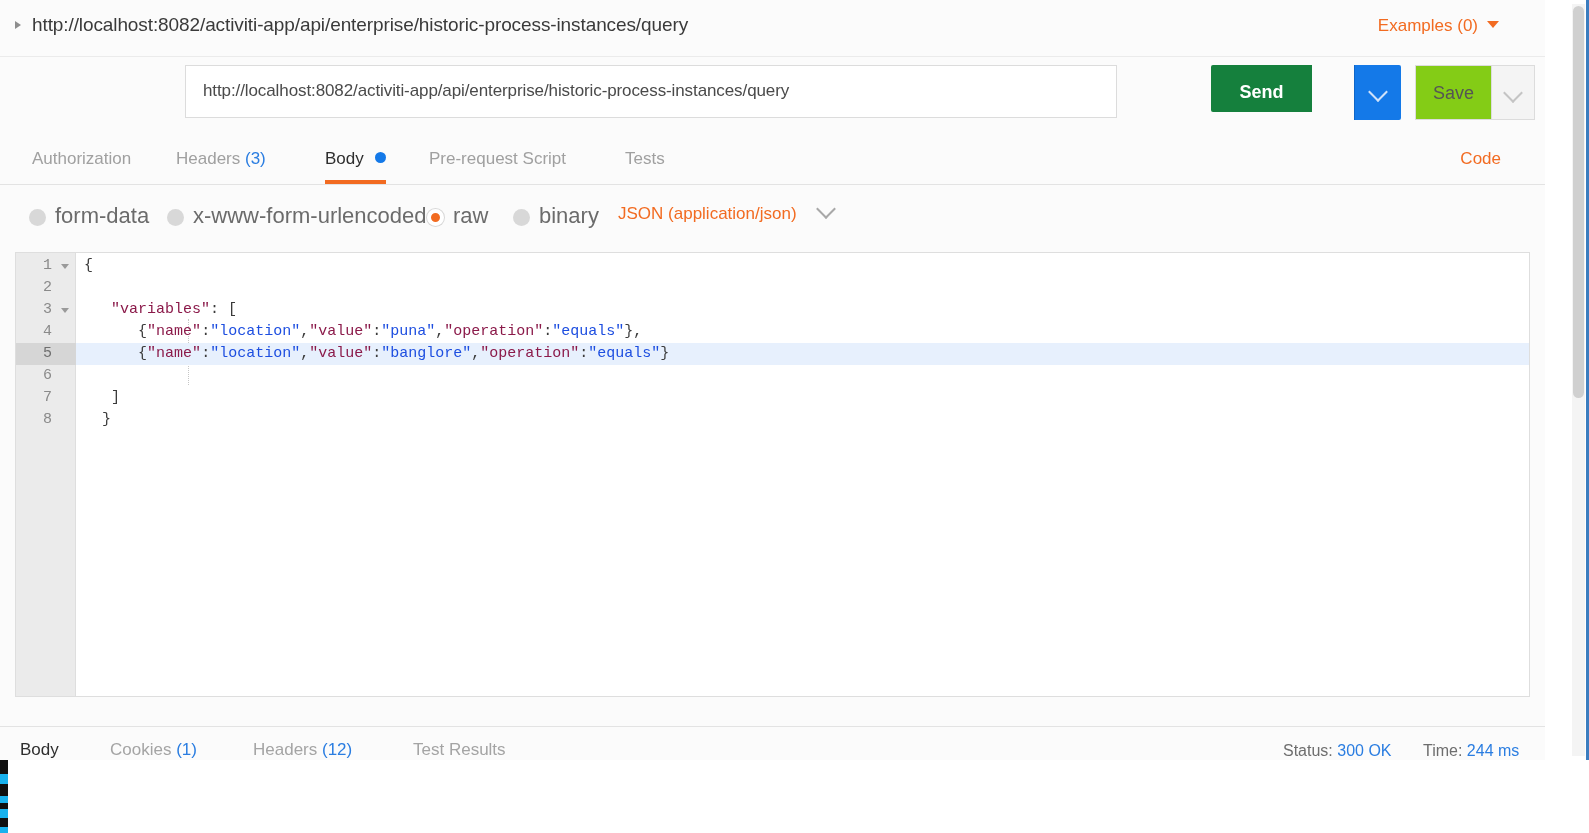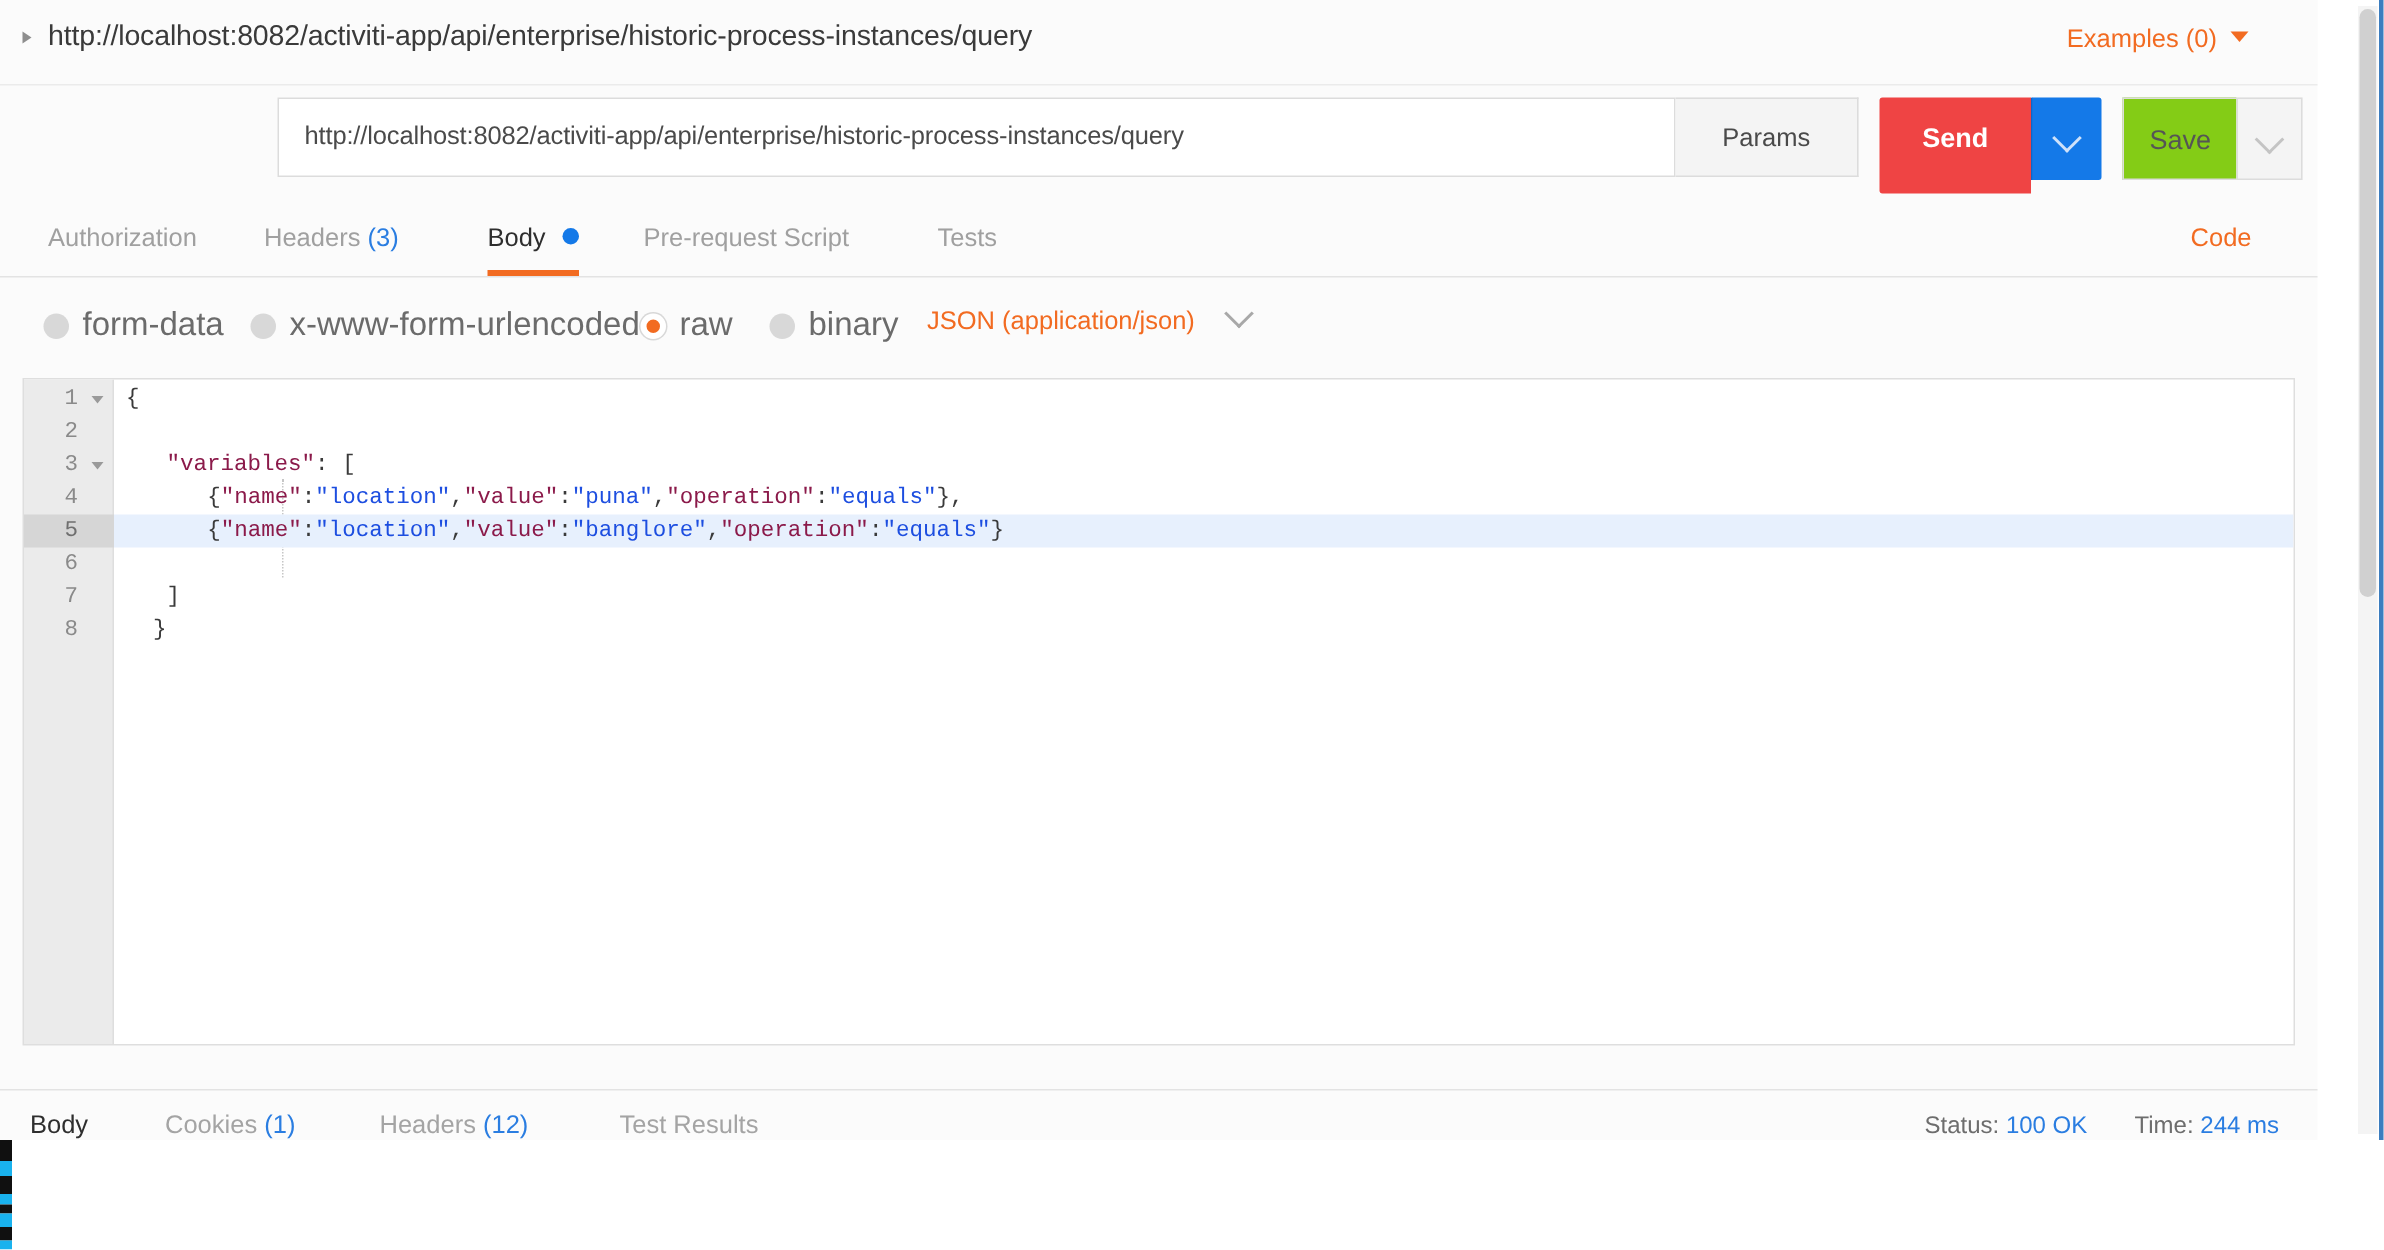--- a/index.html
+++ b/index.html
@@ -160,23 +160,23 @@
   }
   .params-label {
     position: absolute;
     left: 0; right: 0; top: 16px;
     text-align: center;
     font-size: 17px;
     color: #4a4a4a;
   }
   .send-btn {
     position: absolute;
-    left: 1253px; top: 9px;
-    width: 101px; height: 64px;
-    background: #ef4444;
+    left: 1211px; top: 9px;
+    width: 101px; height: 47px;
+    background: #15803d;
     cursor: pointer;
     border-radius: 2px 0 0 2px;
   }
   .send-label {
     position: absolute;
     left: 0; right: 0; top: 17px;
     text-align: center;
     font-size: 18px;
     font-weight: bold;
     color: #ffffff;
@@ -467,23 +467,20 @@
       <div class="title-caret"></div>
       <div class="title-text">http://localhost:8082/activiti-app/api/enterprise/historic-process-instances/query</div>
       <div class="examples">
         <span>Examples (0)</span><span class="caret-dn"></span>
       </div>
     </div>
 
     <div class="url-row">
       <div class="url-box">
         <span class="url-text">http://localhost:8082/activiti-app/api/enterprise/historic-process-instances/query</span>
-      </div>
-      <div class="params-btn">
-        <span class="params-label">Params</span>
       </div>
       <div class="send-btn">
         <span class="send-label">Send</span>
       </div>
       <div class="send-caret-btn">
         <span class="chev"></span>
       </div>
       <div class="save-btn">
         <span class="save-label">Save</span>
       </div>
@@ -586,21 +583,21 @@
     <div class="resp-tab" style="left:253px;">
       <span>Headers</span>
       <span class="cnt">(12)</span>
     </div>
     <div class="resp-tab" style="left:413px;">
       <span>Test Results</span>
     </div>
 
     <div class="resp-meta" style="left:1283px;">
       <span>Status:</span>
-      <span class="val">100 OK</span>
+      <span class="val">300 OK</span>
     </div>
     <div class="resp-meta" style="left:1423px;">
       <span>Time:</span>
       <span class="val">244 ms</span>
     </div>
     <div class="resp-underline"></div>
   </div>
 
   <div class="bottom-strip">
     <div class="strip-col" id="strip">

